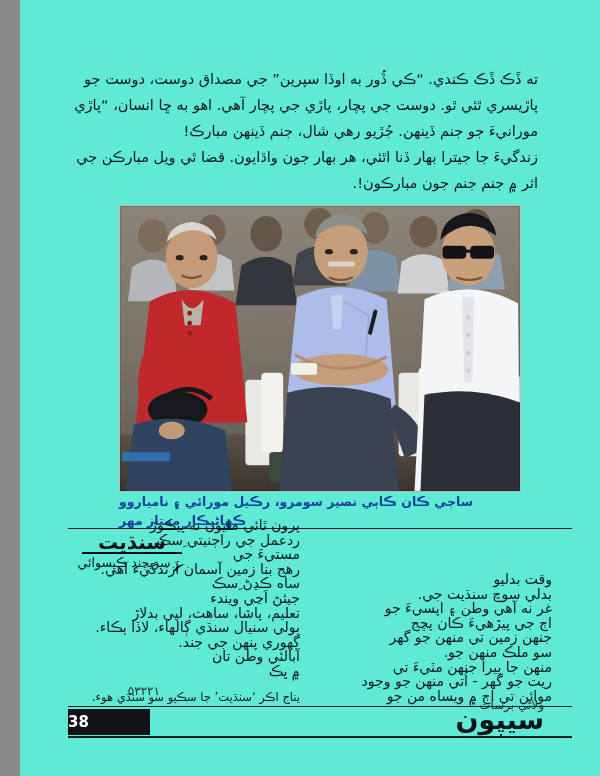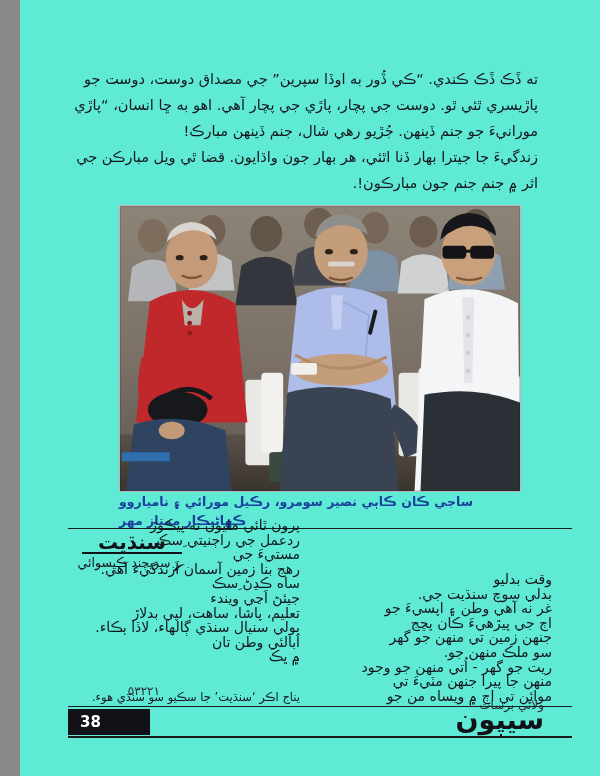--- a/index.html
+++ b/index.html
@@ -162,21 +162,21 @@
     top: 709px;
     width: 82px;
     height: 26px;
     background: #111118;
     color: #ffffff;
     font-size: 15px;
     font-weight: bold;
     display: flex;
     align-items: center;
     justify-content: flex-start;
-    padding-left: 12px;
+    padding-left: 0;
     box-sizing: border-box;
     direction: ltr;
   }
   .masthead {
     position: absolute;
     right: 56px;
     top: 704px;
     direction: rtl;
     font-size: 27px;
     font-weight: bold;
@@ -324,34 +324,35 @@
     </span><span>سريچند ڪيسوائي</span>
   </div>
 
   <div class="col col-right">
     <div>وقت بدليو</div>
     <div>بدلي سوچ سنڌيت جي.</div>
     <div>غر نه آهي وطن ۽ اپسيءَ جو</div>
     <div>اڄ جي پيڙهيءَ ڪان پڇج</div>
     <div>جنهن زمين تي منهن جو گهر</div>
     <div>سو ملڪ منهن جو.</div>
+    <div>منهن جا پيرا جنهن مٽيءَ تي</div>
     <div>ريت جو گهر - اُتي منهن جو وجود</div>
-    <div>منهن جا پيرا جنهن مٽيءَ تي</div>
     <div>موائن تي اڄ ۾ ويساه من جو</div>
   </div>
 
   <div class="col col-left">
     <div>پرون ٿائي مليون نه پيڪوڙ</div>
     <div>ردعمل جي راڄنيتي ِسڪ</div>
     <div>مستيءَ جي</div>
     <div>رهج بنا زمين آسمان اَزندگيء آهي.</div>
     <div>ساه ڪڍڻ ِسڪ</div>
     <div>جيئڻ اَڃي ويندء</div>
     <div>تعليم، پاشا، ساهت، لپي بدلاڙ</div>
     <div>ٻولي سنيال سنڌي ڳالهاء، لاڏا ٻڪاء.</div>
+    <div>ڳهوري پنهن جي جند.</div>
     <div>اَبالئي وطن تان</div>
     <div>۾ ڀڪ</div>
   </div>
 
   <div class="ornament">۵۳۲۲۱</div>
   <div class="endline">يناج اڪر ‘سنڌيت’ جا سڪيو سو سنڌي هوء.</div>
 
   <div class="rule rule-bottom"></div>
   <div class="page-number-box">38</div>
   <div class="masthead-sub">ولاڻي برسات</div>

